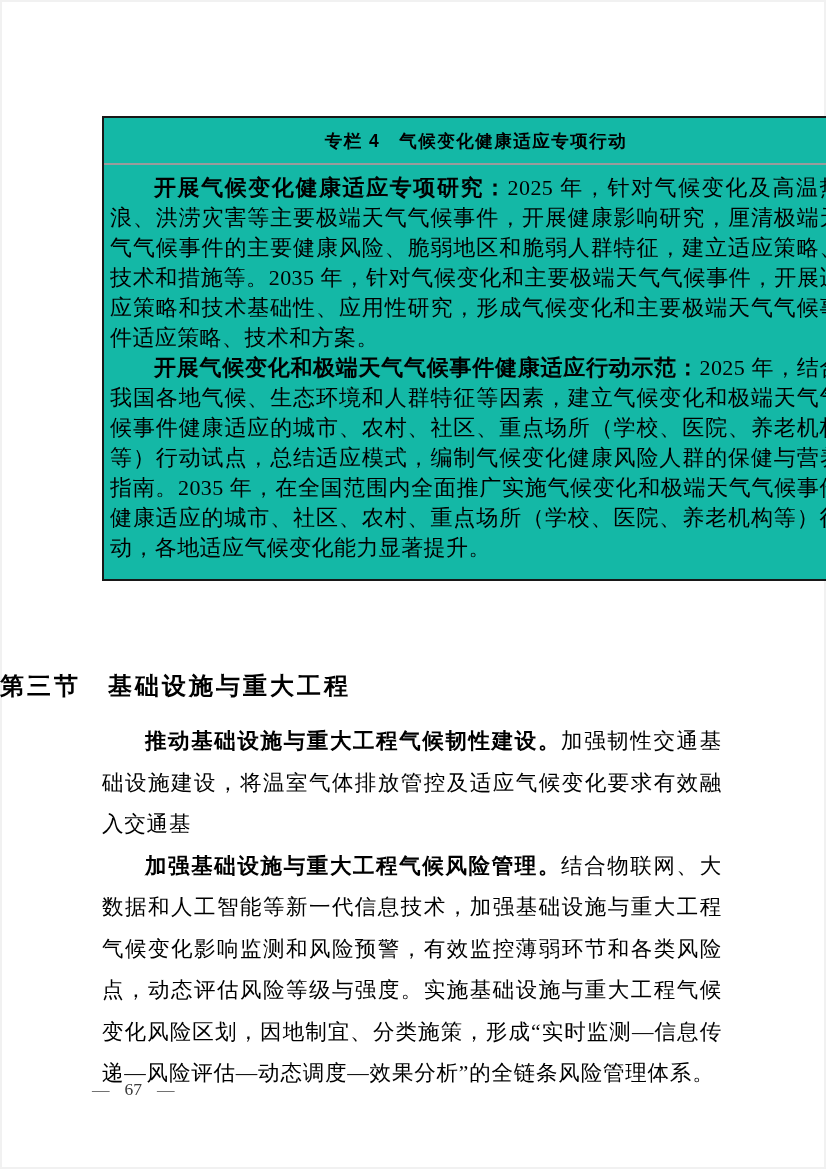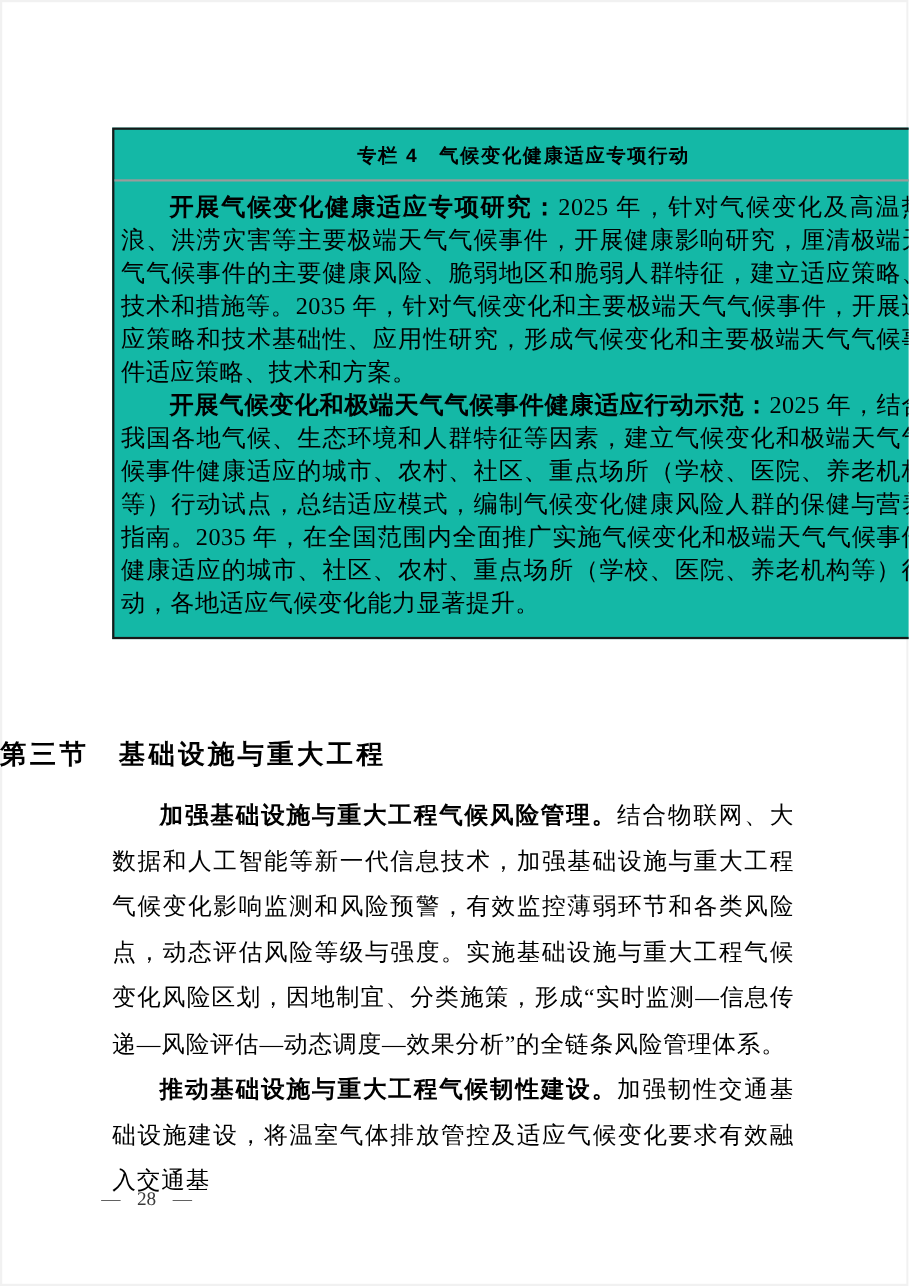--- a/index.html
+++ b/index.html
@@ -96,23 +96,23 @@
     <div class="panel-title">专栏 4　气候变化健康适应专项行动</div>
     <div class="panel-body">
       <p><b class="lead">开展气候变化健康适应专项研究：</b><span>2025 年，针对气候变化及高温热浪、洪涝灾害等主要极端天气气候事件，开展健康影响研究，厘清极端天气气候事件的主要健康风险、脆弱地区和脆弱人群特征，建立适应策略、技术和措施等。2035 年，针对气候变化和主要极端天气气候事件，开展适应策略和技术基础性、应用性研究，形成气候变化和主要极端天气气候事件适应策略、技术和方案。</span></p>
       <p><b class="lead">开展气候变化和极端天气气候事件健康适应行动示范：</b><span>2025 年，结合我国各地气候、生态环境和人群特征等因素，建立气候变化和极端天气气候事件健康适应的城市、农村、社区、重点场所（学校、医院、养老机构等）行动试点，总结适应模式，编制气候变化健康风险人群的保健与营养指南。2035 年，在全国范围内全面推广实施气候变化和极端天气气候事件健康适应的城市、社区、农村、重点场所（学校、医院、养老机构等）行动，各地适应气候变化能力显著提升。</span></p>
     </div>
   </div>
 
   <h2 class="section-heading">第三节　基础设施与重大工程</h2>
 
   <div class="content">
+    <p><b class="lead">推动基础设施与重大工程气候韧性建设。</b><span>加强韧性交通基础设施建设，将温室气体排放管控及适应气候变化要求有效融入交通基</span></p>
     <p><b class="lead">加强基础设施与重大工程气候风险管理。</b><span>结合物联网、大数据和人工智能等新一代信息技术，加强基础设施与重大工程气候变化影响监测和风险预警，有效监控薄弱环节和各类风险点，动态评估风险等级与强度。实施基础设施与重大工程气候变化风险区划，因地制宜、分类施策，形成“实时监测—信息传递—风险评估—动态调度—效果分析”的全链条风险管理体系。</span></p>
-    <p><b class="lead">推动基础设施与重大工程气候韧性建设。</b><span>加强韧性交通基础设施建设，将温室气体排放管控及适应气候变化要求有效融入交通基</span></p>
   </div>
 
   <div class="footer">
     <span class="dash">—</span>
-    <span>28</span>
+    <span>67</span>
     <span class="dash">—</span>
   </div>
 
 </div>
 
 </body></html>

